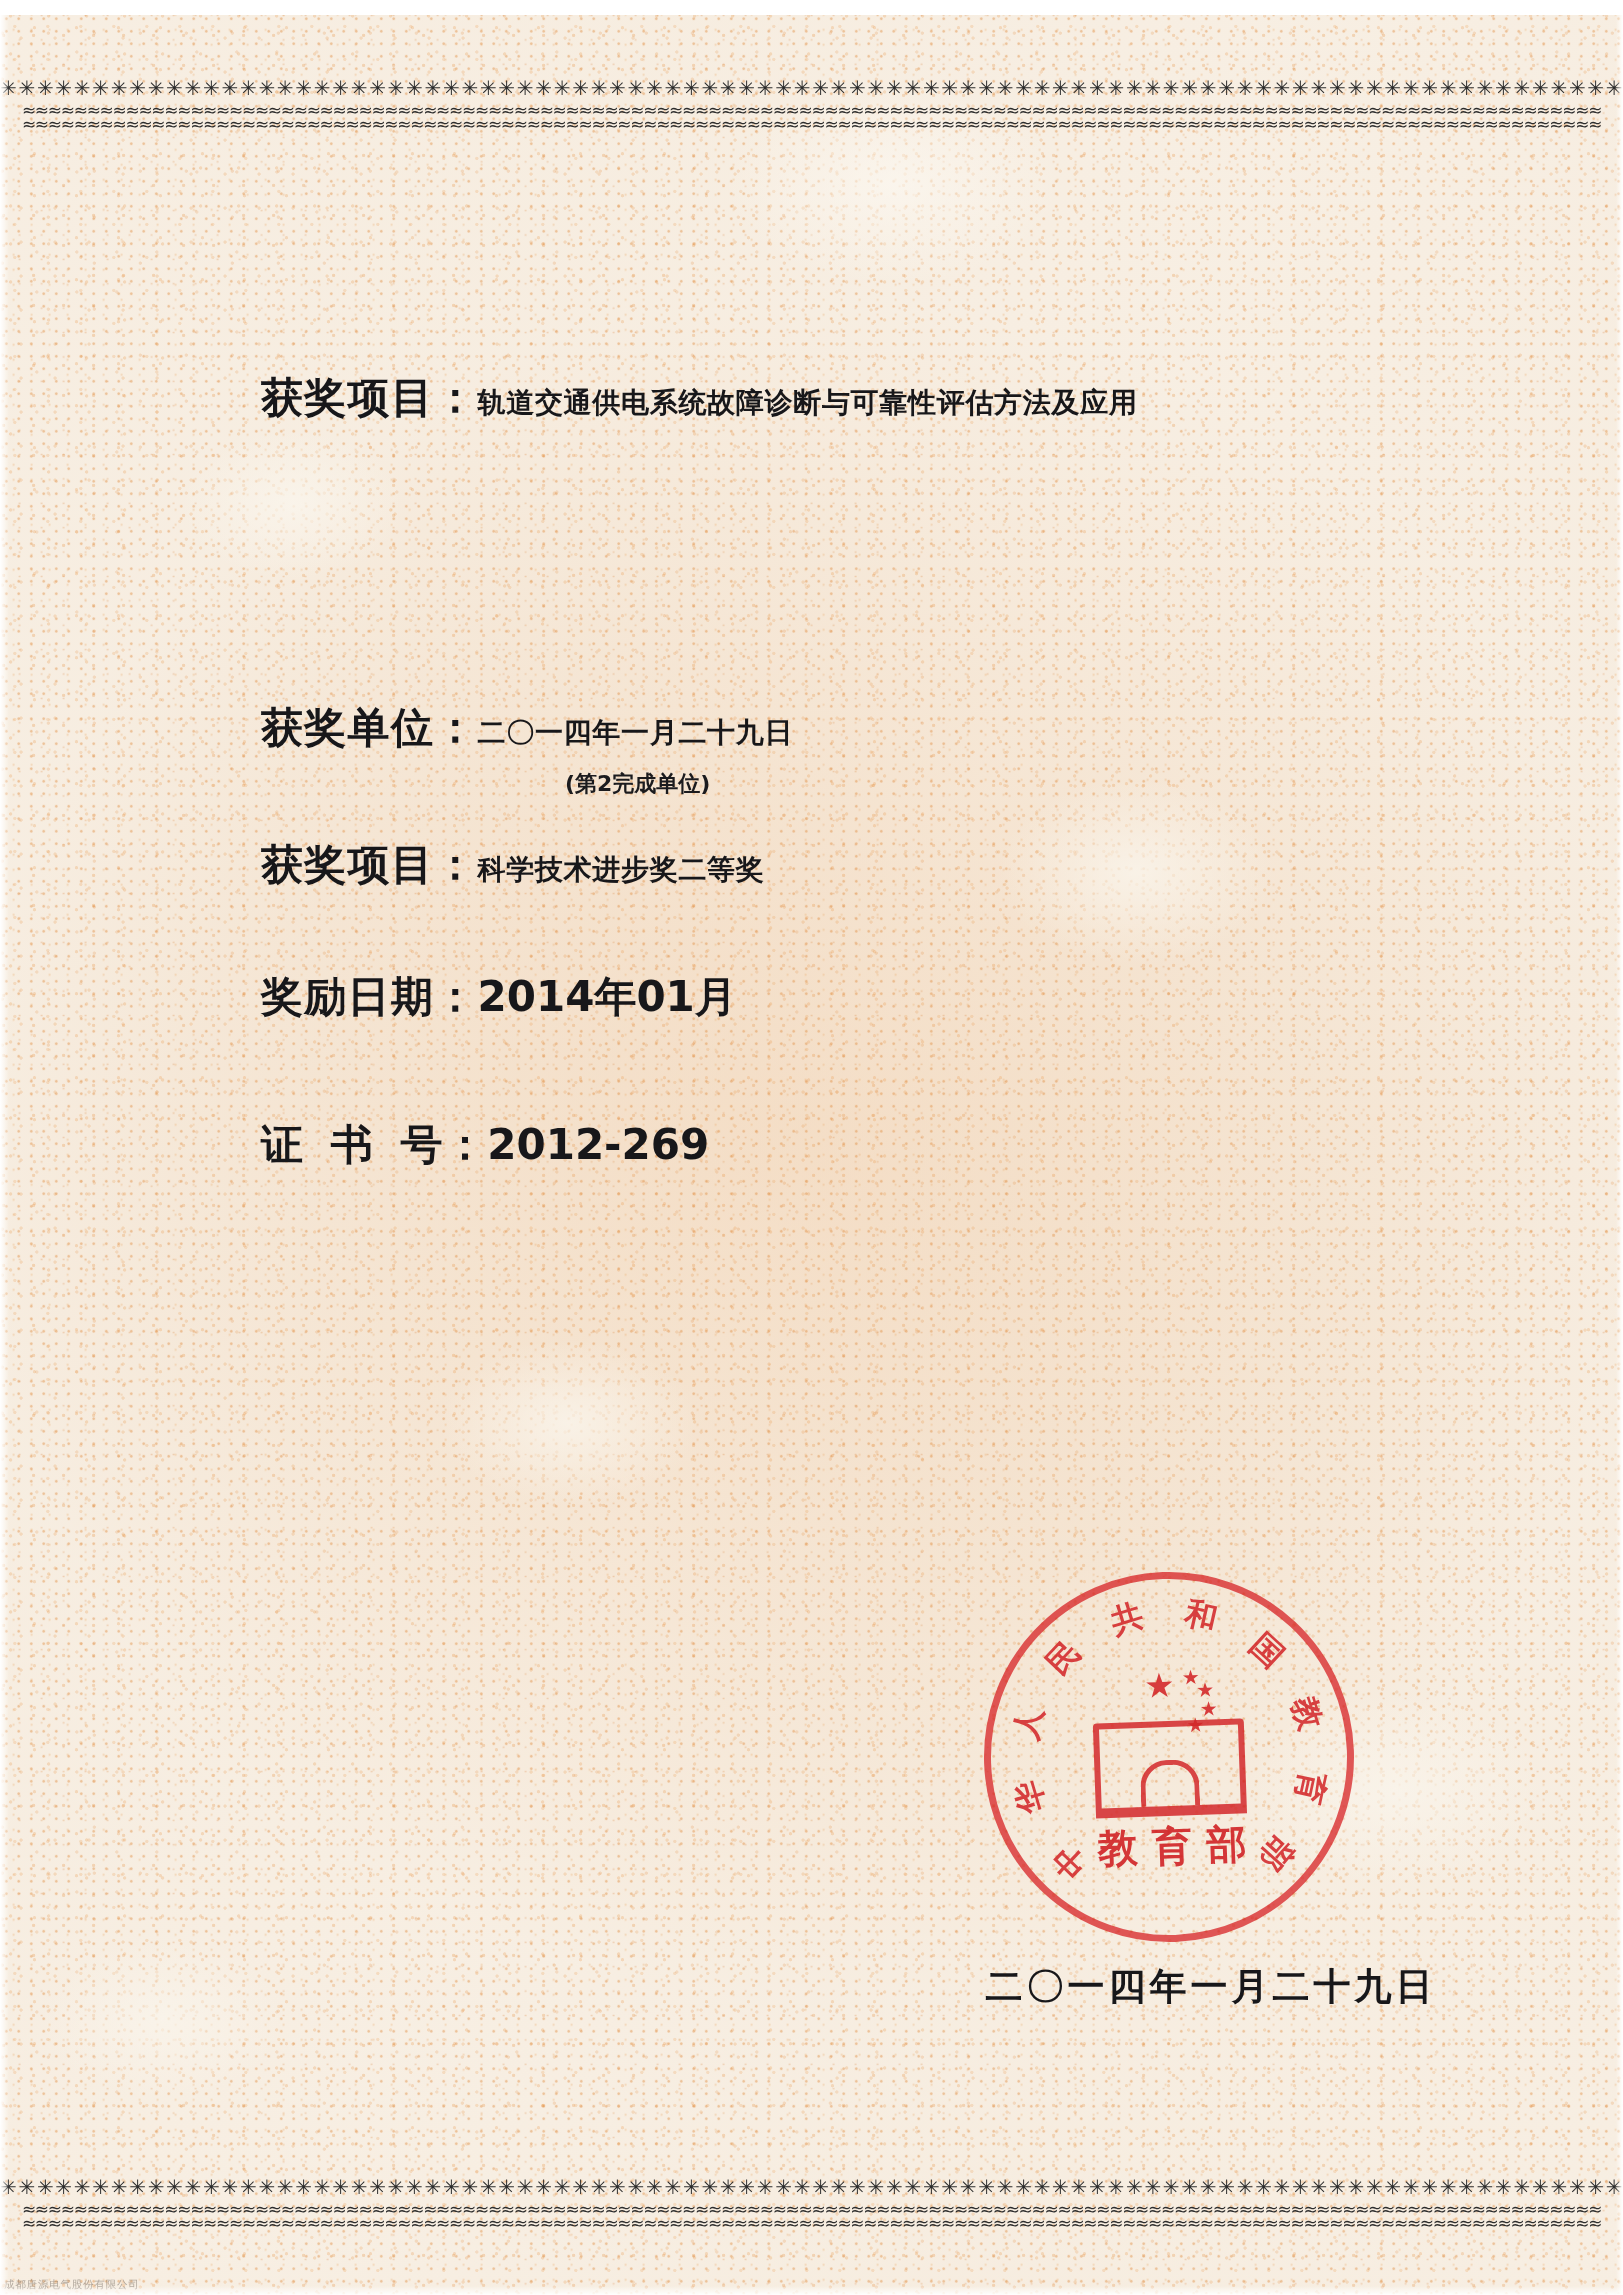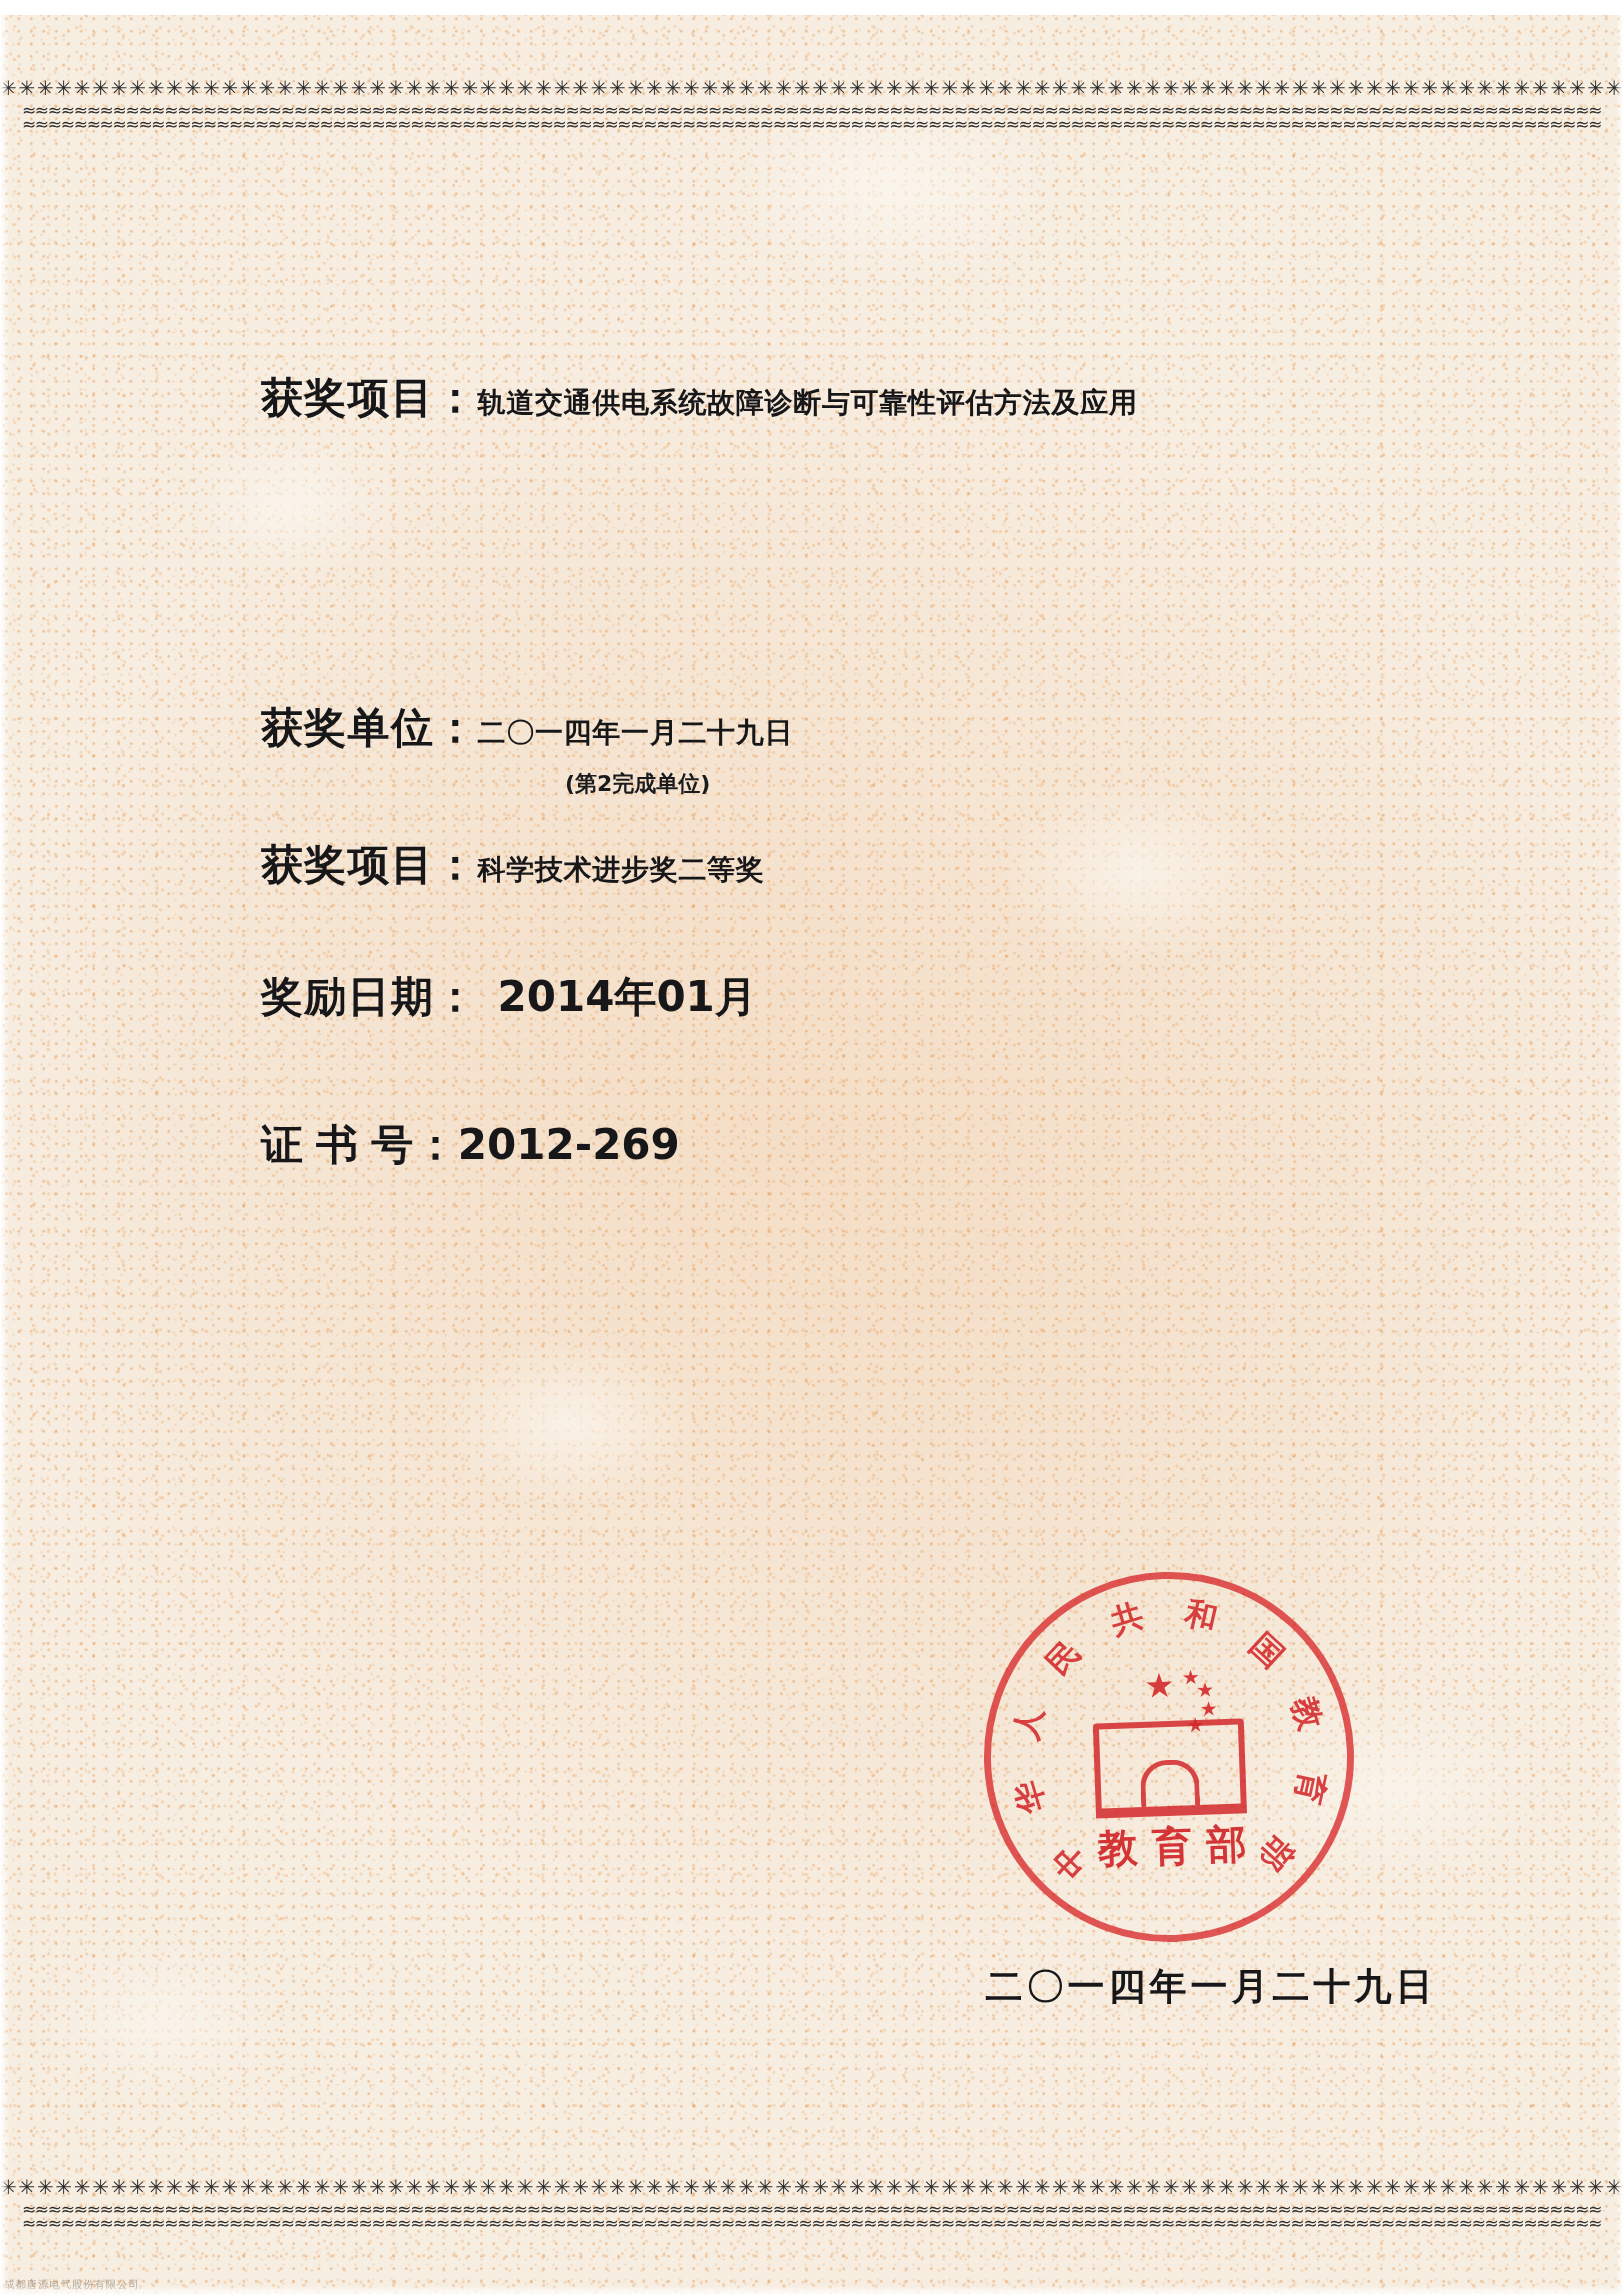--- a/index.html
+++ b/index.html
@@ -110,21 +110,21 @@
     width: 1136px;
   }
 
   .line {
     display: flex;
     align-items: baseline;
     color: #17171a;
   }
 
   .label {
-    font-family: Liberation Serif, serif;
+    font-family: Liberation Mono, monospace;
     font-weight: 700;
     font-size: 42px;
     letter-spacing: 1.3px;
     white-space: nowrap;
   }
 
   .value {
     font-family: "DejaVu Sans", "Liberation Sans", sans-serif;
     font-weight: 700;
     font-size: 28px;
@@ -145,21 +145,21 @@
     margin-top: 13px;
     margin-left: 304px;
     font-family: "DejaVu Sans", "Liberation Sans", sans-serif;
     font-size: 22px;
     font-weight: 700;
     color: #1b1b1e;
     letter-spacing: 0px;
   }
 
   .row-level { margin-top: 38px; }
-  .row-date  { margin-top: 76px; gap: 20px; }
+  .row-date  { margin-top: 76px; }
   .row-cert  { margin-top: 92px; }
 
   .mono-val {
     font-family: "DejaVu Sans", "Liberation Sans", sans-serif;
     font-weight: 700;
     font-size: 42px;
     letter-spacing: 0px;
   }
 
   

